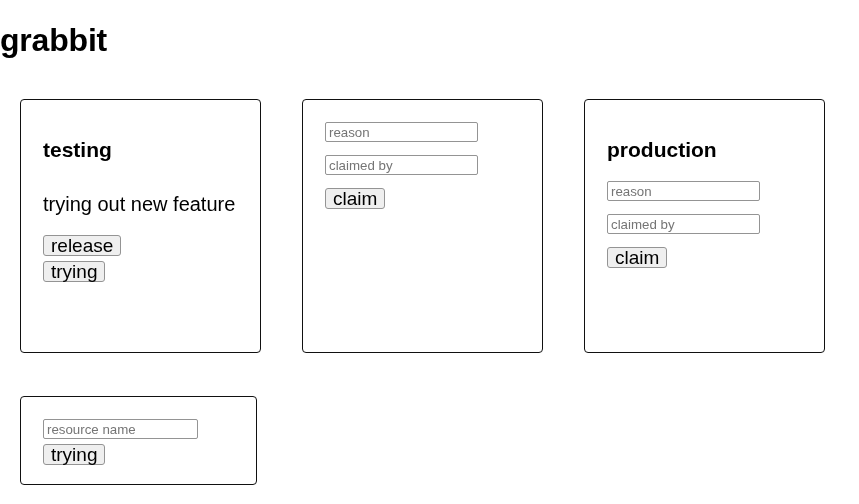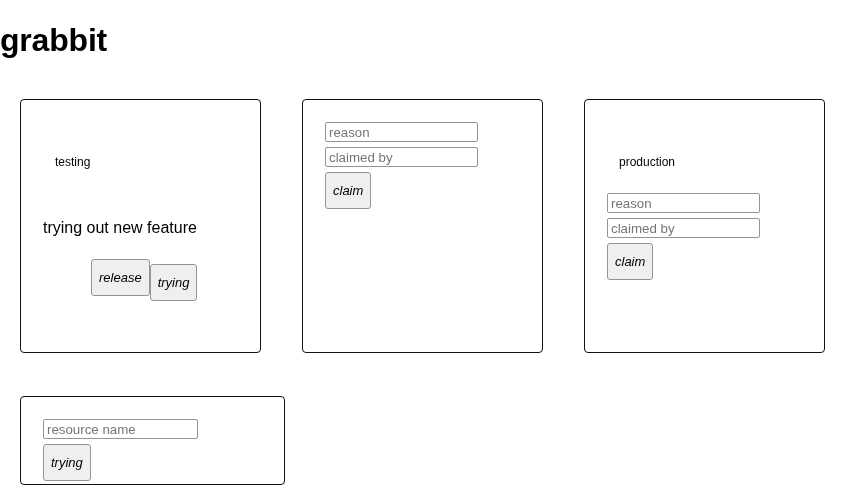--- a/index.html
+++ b/index.html
@@ -41,42 +41,43 @@
     width: 241px;
     height: 254px;
     border: 1px solid #111111;
     border-radius: 4px;
     background: #ffffff;
     padding: 0 22px;
     position: relative;
   }
 
   .card-title {
-    font-size: 12px;
-    font-weight: normal;
+    font-size: 21px;
+    font-weight: bold;
     line-height: 18px;
-    margin: 12px;
+    margin: 0;
     padding-top: 41px;
     color: #000;
   }
 
   .card-line {
-    font-size: 16px;
+    font-size: 20px;
     font-weight: normal;
     line-height: 18px;
     margin: 0;
     padding-top: 36px;
     color: #000;
   }
 
   .form-stack {
     margin-top: 22px;
     display: flex;
     flex-direction: column;
     align-items: flex-start;
+    gap: 8px;
   }
 
   .txt-input {
     box-sizing: border-box;
     width: 153px;
     height: 20px;
     font-family: "Liberation Sans", sans-serif;
     font-size: 13.3px;
     line-height: 16px;
     padding: 1px 3px;
@@ -86,48 +87,47 @@
     background: #ffffff;
     color: #000000;
   }
   .txt-input::placeholder {
     color: #757575;
     opacity: 1;
   }
 
   .btn {
     font-family: "Liberation Sans", sans-serif;
-    font-size: 13px;
+    font-size: 19px;
     line-height: 15px;
-    padding: 10px 7px;
+    padding: 2px 7px;
     border: 1px solid #949494;
     border-radius: 3px;
     background: #efefef;
     color: #000000;
     cursor: pointer;
-    font-style: italic;
   }
 
   .btn + .btn {
     margin-top: 5px;
   }
 
   .actions-stack {
     margin-top: 22px;
     display: flex;
+    flex-direction: column;
     align-items: flex-start;
-    margin-left: 48px;
   }
 
   .create-card {
     position: absolute;
     top: 396px;
     left: 20px;
     box-sizing: border-box;
-    width: 265px;
+    width: 237px;
     height: 89px;
     border: 1px solid #111111;
     border-radius: 4px;
     background: #ffffff;
     padding: 0 22px;
   }
 
   .create-stack {
     padding-top: 22px;
     display: flex;

